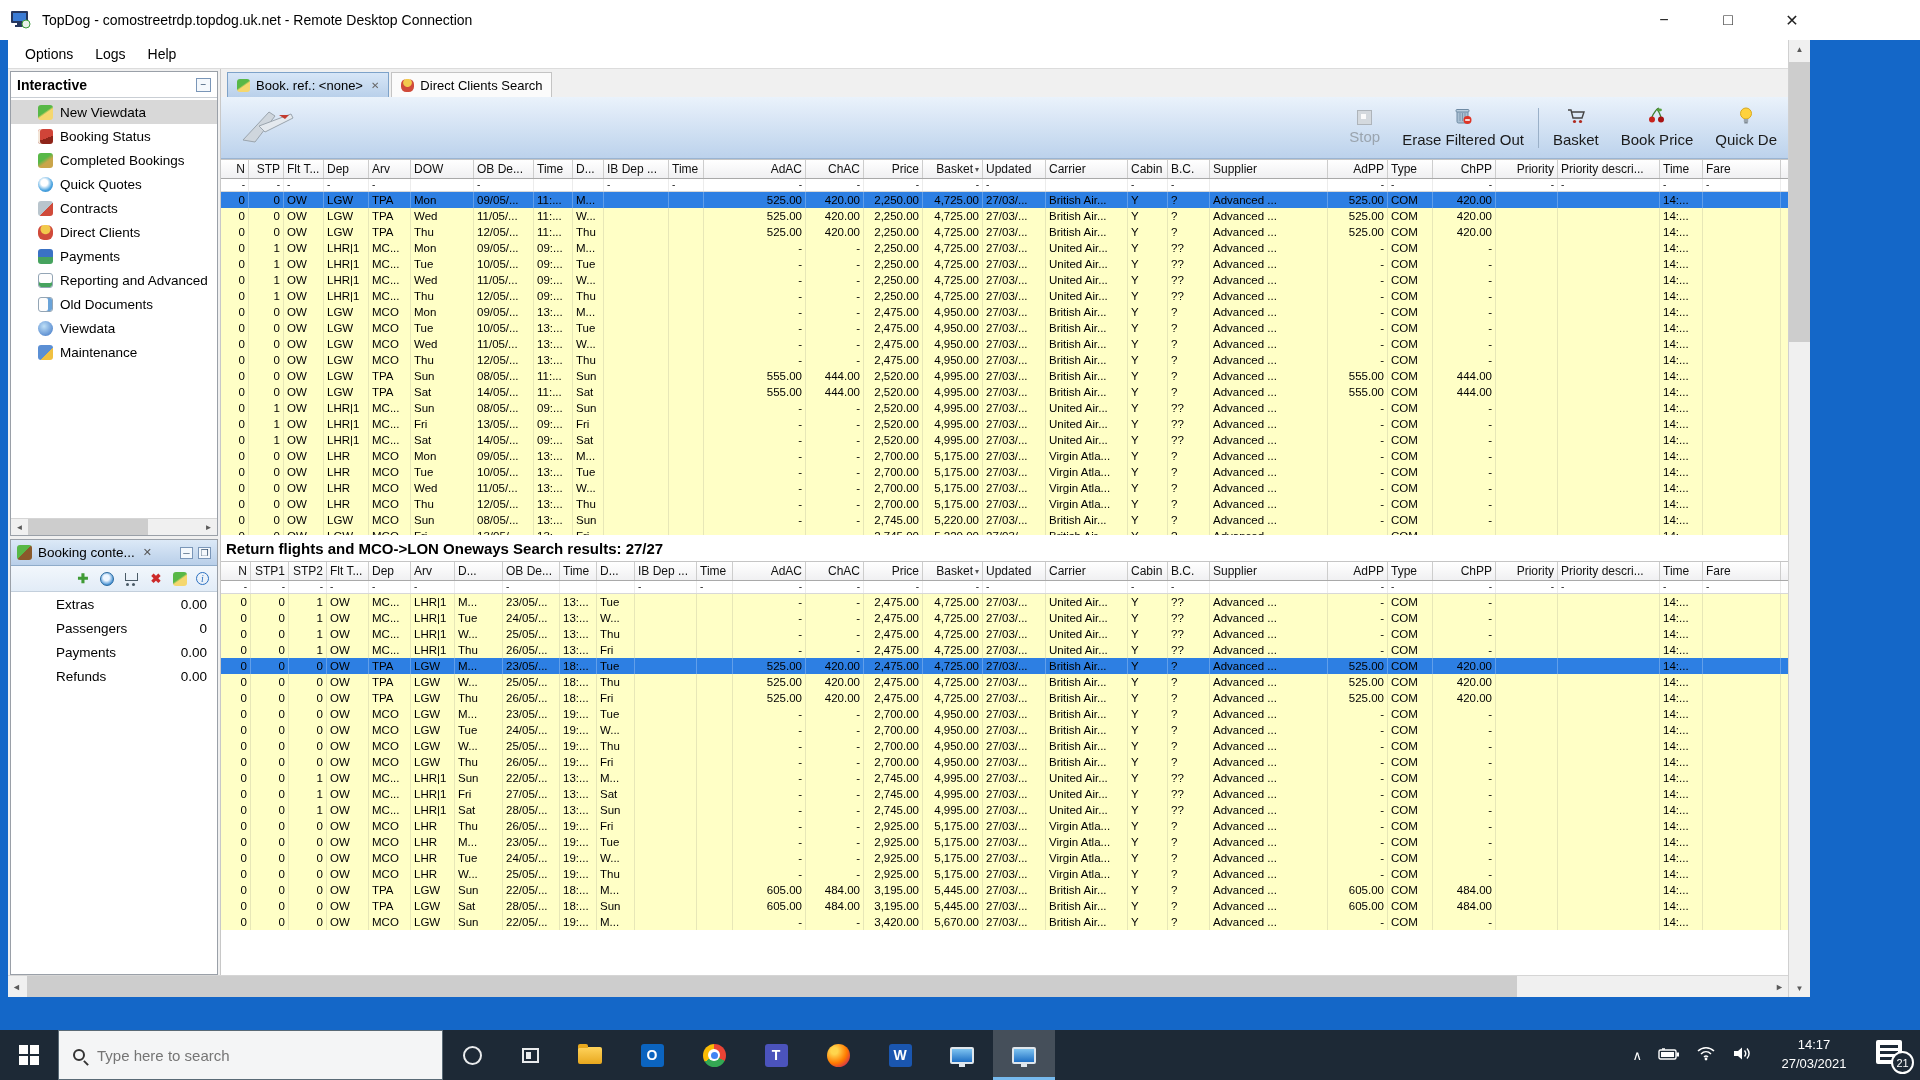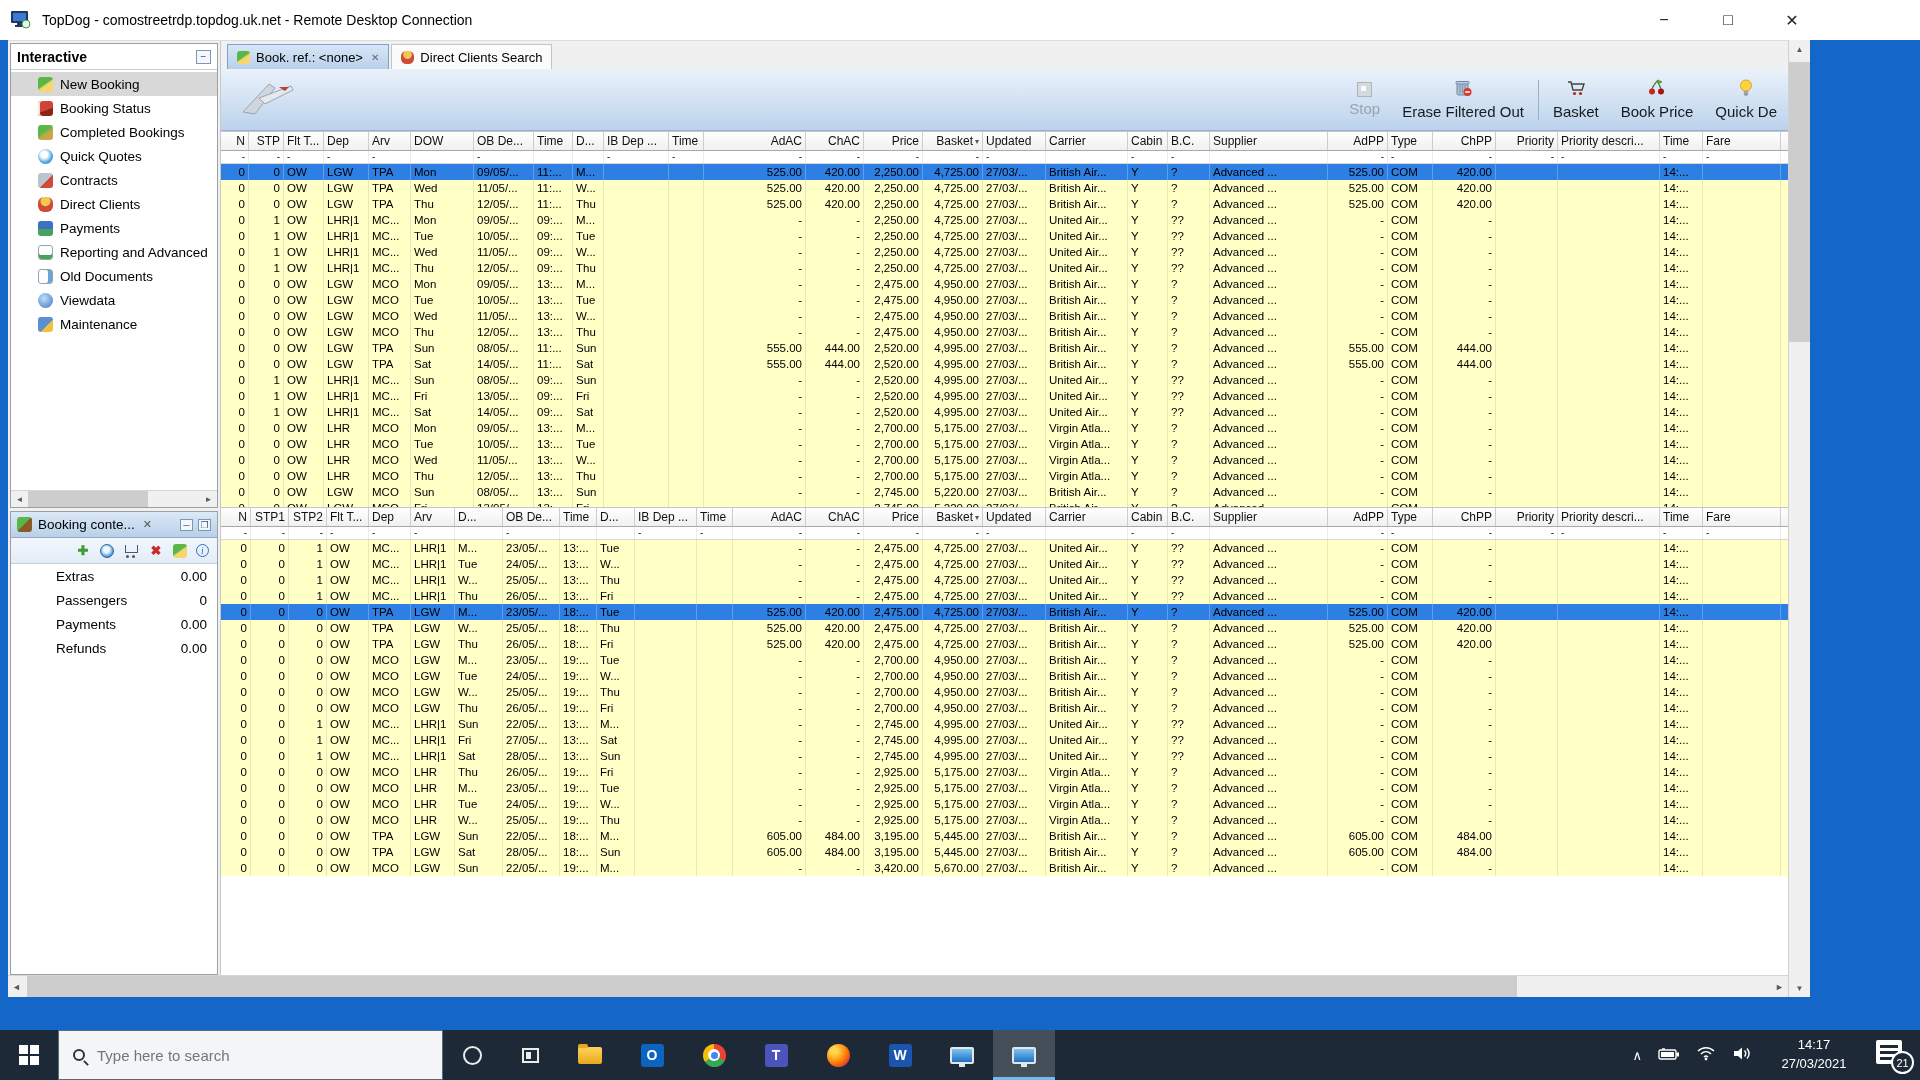--- a/index.html
+++ b/index.html
@@ -195,33 +195,38 @@
       <span>−</span>
       <span>□</span>
       <span>✕</span>
     </div>
   </div>
 
   <div id="rdp-area">
     <div id="app">
 
 
+      <div id="menubar">
+          <span class="menu-item">Options</span>
+          <span class="menu-item">Logs</span>
+          <span class="menu-item">Help</span>
+        </div>
 
       <div id="main">
 
         <div id="leftcol">
           <div id="nav-panel">
             <div class="panel-head">
               <span class="ptitle">Interactive</span>
               <span class="collapse-btn">−</span>
             </div>
             <div id="nav-items">
                 <div class="nav-item sel">
                   <span class="ni palm-island-icon"></span>
-                  <span>New Booking</span>
+                  <span>New Viewdata</span>
                 </div>
                 <div class="nav-item">
                   <span class="ni red-book-icon"></span>
                   <span>Booking Status</span>
                 </div>
                 <div class="nav-item">
                   <span class="ni palm-money-icon"></span>
                   <span>Completed Bookings</span>
                 </div>
                 <div class="nav-item">
@@ -1075,20 +1080,21 @@
                 <div class="c a-r" style="width: 60px;">-</div>
                 <div class="c" style="width: 45px;">COM</div>
                 <div class="c a-r" style="width: 63px;">-</div>
                 <div class="c a-r" style="width: 62px;"></div>
                 <div class="c" style="width: 102px;"></div>
                 <div class="c" style="width: 43px;">14:...</div>
                 <div class="c" style="width: 78px;"></div>
               </div>
             </div>
 
+          <div class="sec-title">Return flights and MCO-&gt;LON Oneways Search results: 27/27</div>
           <div class="twrap" id="t2">
               <div class="trh">
                 <div class="c a-r" style="width: 30px;">N</div>
                 <div class="c a-r" style="width: 38px;">STP1</div>
                 <div class="c a-r" style="width: 38px;">STP2</div>
                 <div class="c" style="width: 42px;">Flt T...</div>
                 <div class="c" style="width: 42px;">Dep</div>
                 <div class="c" style="width: 44px;">Arv</div>
                 <div class="c" style="width: 48px;">D...</div>
                 <div class="c" style="width: 57px;">OB De...</div>

